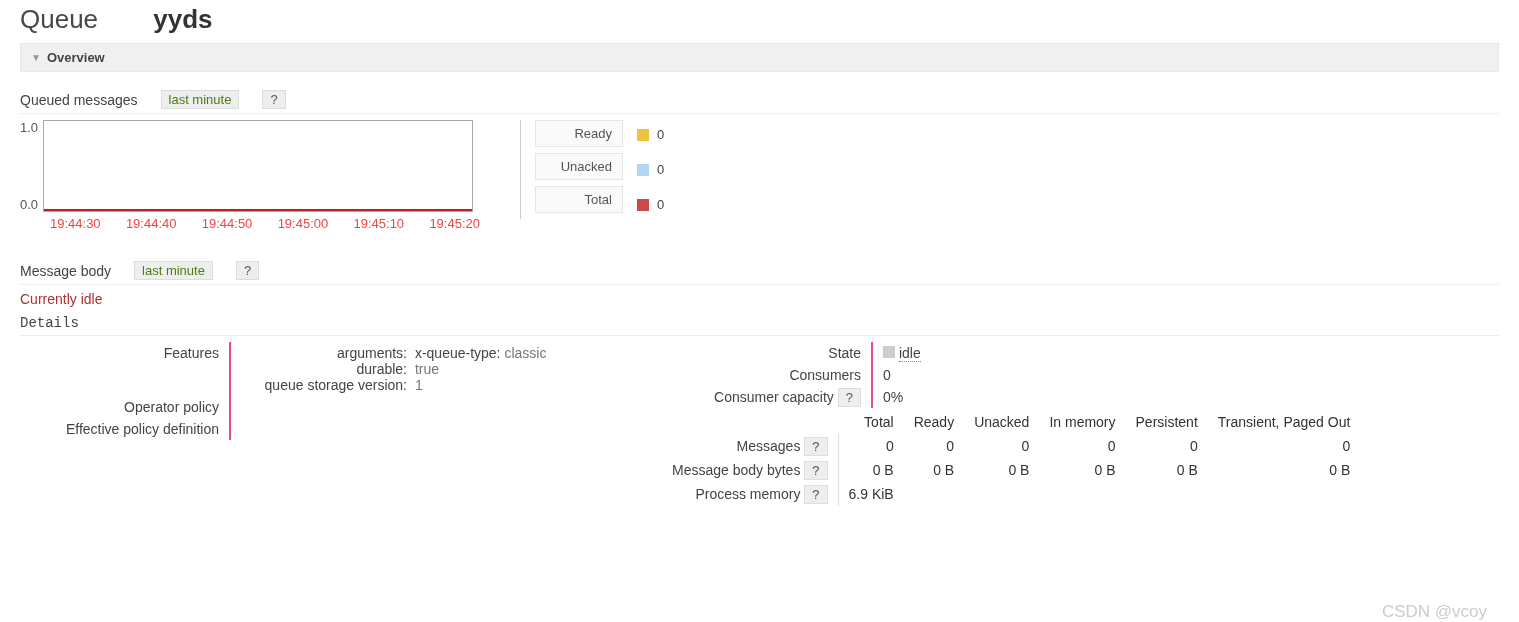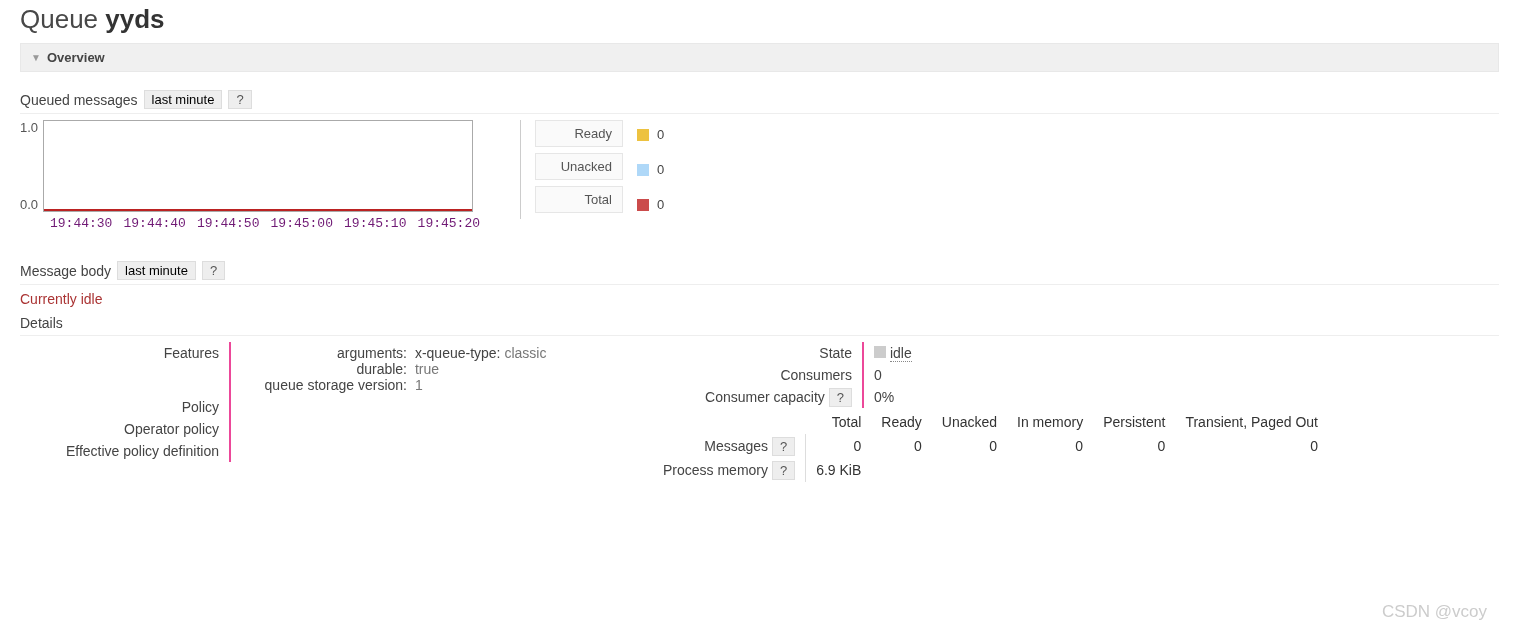--- a/index.html
+++ b/index.html
@@ -11,21 +11,21 @@
     color: #444;
     background: #fff;
     width: 1519px;
   }
   h1 {
     font-size: 26px;
     font-weight: normal;
     color: #484848;
     margin: 4px 0 8px 0;
   }
-  h1 b { font-weight: bold; color: #333; }
+  h1 b { font-weight: bold; color: #333; margin-left: 48px; }
   .section-header {
     background: #f0f0f0;
     border: 1px solid #e8e8e8;
     padding: 6px 10px;
     font-weight: bold;
     color: #444;
     display: flex;
     align-items: center;
     gap: 6px;
     cursor: pointer;
@@ -36,28 +36,28 @@
     display: inline-block;
   }
   .subhead {
     font-size: 14px;
     color: #444;
     margin: 18px 0 6px 0;
     border-bottom: 1px solid #eee;
     padding-bottom: 4px;
     display: flex;
     align-items: center;
-    gap: 6px;
+    gap: 23px;
   }
   .pill {
     background: #eee;
     border: 1px solid #ddd;
     padding: 1px 7px;
     font-size: 13px;
-    color: #000000;
+    color: #4d7c0f;
   }
   .help-btn {
     background: #eee;
     border: 1px solid #ddd;
     padding: 1px 7px;
     font-size: 13px;
     color: #555;
     cursor: pointer;
   }
   
@@ -84,25 +84,24 @@
   .plot .dataline {
     position: absolute;
     left: 0; right: 0; bottom: 0;
     height: 2px;
     background: #b22;
   }
   .x-axis {
     display: flex;
     justify-content: space-between;
     font-size: 13px;
-    color: #701a75;
+    color: #ef4444;
     margin-top: 4px;
     padding-left: 30px;
     width: 460px;
-    font-family: Liberation Mono, monospace;
   }
   .legend-block {
     display: flex;
     align-items: stretch;
     gap: 14px;
     border-left: 1px solid #ccc;
     padding-left: 14px;
   }
   .legend-labels { display: flex; flex-direction: column; gap: 6px; }
   .legend-labels .lbl {
@@ -115,28 +114,28 @@
     font-size: 13px;
   }
   .legend-vals { display: flex; flex-direction: column; gap: 6px; justify-content: space-around; }
   .legend-vals .row { display: flex; align-items: center; gap: 8px; height: 29px; }
   .swatch { width: 12px; height: 12px; display: inline-block; }
   .sw-orange { background: #edc240; }
   .sw-blue   { background: #afd8f8; }
   .sw-red    { background: #cb4b4b; }
   .sw-grey   { background: #ccc; }
   .idle-text { color: #a33; font-size: 14px; margin: 6px 0 2px 0; }
-  .details-head { font-size: 14px; color: #444; border-bottom: 1px solid #eee; padding-bottom: 4px; margin-top: 8px; }
+  .details-head { font-size: 14px; color: #444; border-bottom: 1px solid #eee; padding-bottom: 4px; margin-top: 8px; font-family: Liberation Mono, monospace; }
 
   
   .details-grid {
     display: flex;
     align-items: flex-start;
     margin-top: 6px;
-    gap: 3px;
+    gap: 12px;
   }
   .leftcol { width: 630px; }
   .rightcol { flex: 1; }
 
   table.kv { border-collapse: collapse; }
   table.kv th {
     text-align: right;
     font-weight: normal;
     color: #444;
     padding: 3px 10px;
@@ -263,24 +262,20 @@
             <span class="arglabel">durable:</span>
             <span class="argval">true</span>
           </div>
           <div>
             <span class="arglabel">queue storage version:</span>
             <span class="argval">1</span>
           </div>
         </td>
       </tr>
       <tr>
-        <th>Policy</th>
-        <td></td>
-      </tr>
-      <tr>
         <th>Operator policy</th>
         <td></td>
       </tr>
       <tr>
         <th>Effective policy definition</th>
         <td></td>
       </tr>
     </tbody>
         </table>
   </div>
@@ -327,20 +322,32 @@
         </th>
         <td class="val">0</td>
         <td class="val">0</td>
         <td class="val">0</td>
         <td class="val">0</td>
         <td class="val">0</td>
         <td class="val">0</td>
       </tr>
       <tr>
         <th class="rowlabel">
+          <span>Message body bytes</span>
+          <span class="help-btn">?</span>
+        </th>
+        <td class="val">0 B</td>
+        <td class="val">0 B</td>
+        <td class="val">0 B</td>
+        <td class="val">0 B</td>
+        <td class="val">0 B</td>
+        <td class="val">0 B</td>
+      </tr>
+      <tr>
+        <th class="rowlabel">
           <span>Process memory</span>
           <span class="help-btn">?</span>
         </th>
         <td class="val">6.9 KiB</td>
         <td class="val"></td>
         <td class="val"></td>
         <td class="val"></td>
         <td class="val"></td>
         <td class="val"></td>
       </tr>

